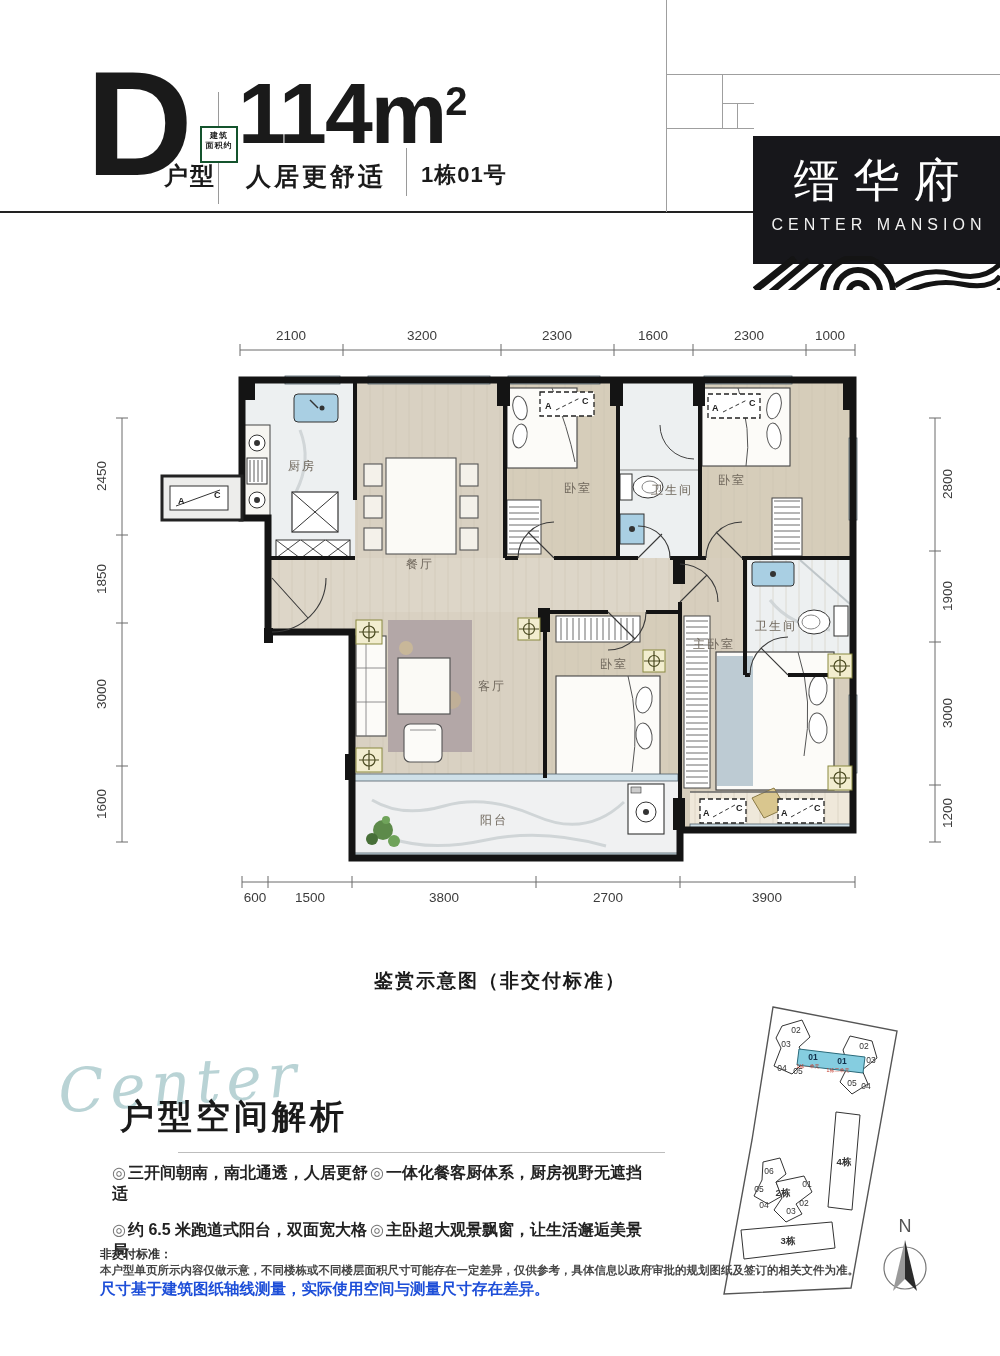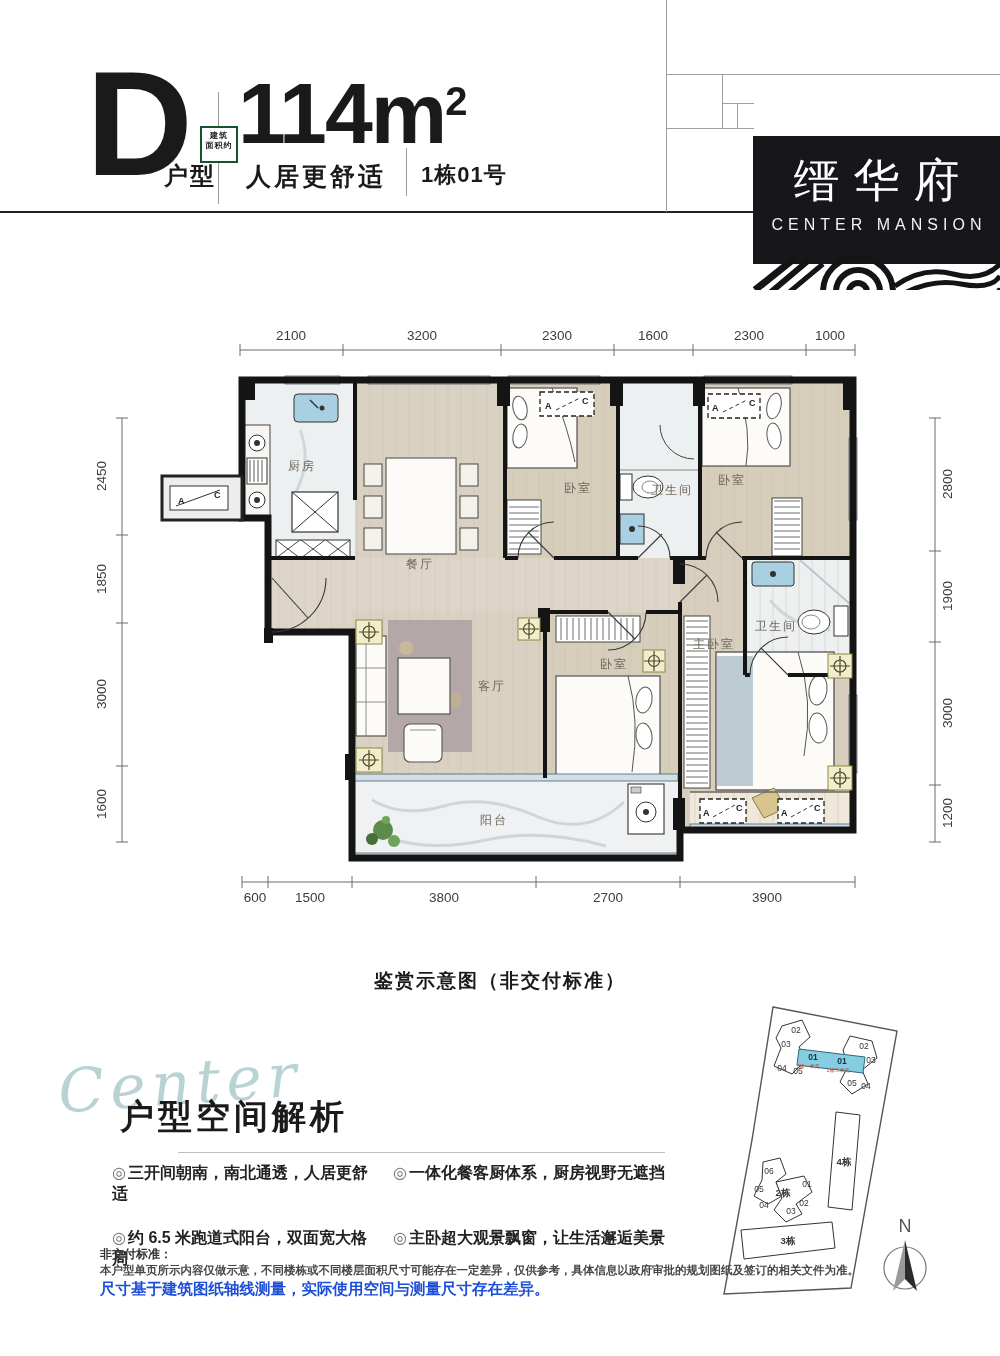--- a/index.html
+++ b/index.html
@@ -29,21 +29,21 @@
   .dim{font-size:13.5px;fill:#3c3c3c;}
   .rlabel{font-size:12px;fill:#6f675c;letter-spacing:2px;}
   .aclabel{font-size:9px;font-weight:700;fill:#222;}
   #caption{left:0;top:944px;width:1000px;text-align:center;font-size:19px;font-weight:800;letter-spacing:2px;margin-top:24px;}
   
   #script-word{left:58px;top:1048px;font-size:60px;font-family:"DejaVu Serif","Liberation Serif",serif;
                font-style:italic;color:#b9d3d5;transform:rotate(-4deg);letter-spacing:6px;}
   #analysis-title{left:120px;top:1094px;font-size:34px;font-weight:800;letter-spacing:4px;}
   #analysis-rule{left:178px;top:1152px;width:487px;height:1px;background:#bdbdbd;}
   #bullets{left:112px;top:1163px;width:620px;display:grid;grid-template-columns:258px auto;
-           grid-auto-flow:column;grid-template-rows:auto auto;row-gap:15px;font-size:16px;font-weight:700;color:#222;gap:23px;}
+           grid-auto-flow:column;grid-template-rows:auto auto;row-gap:15px;font-size:16px;font-weight:700;color:#222;}
   .bullet .mk{color:#777;margin-right:2px;font-weight:400;}
   
   #disc-title{left:100px;top:1246px;font-size:12px;font-weight:700;color:#333;}
   #disc-1{left:100px;top:1263px;width:880px;font-size:11.5px;color:#474747;font-weight:bold;}
   #disc-2{left:100px;top:1279px;width:880px;font-size:15.5px;font-weight:700;color:#1d4ed8;}
 </style>
 </head>
 <body>
 
 <div id="page">

